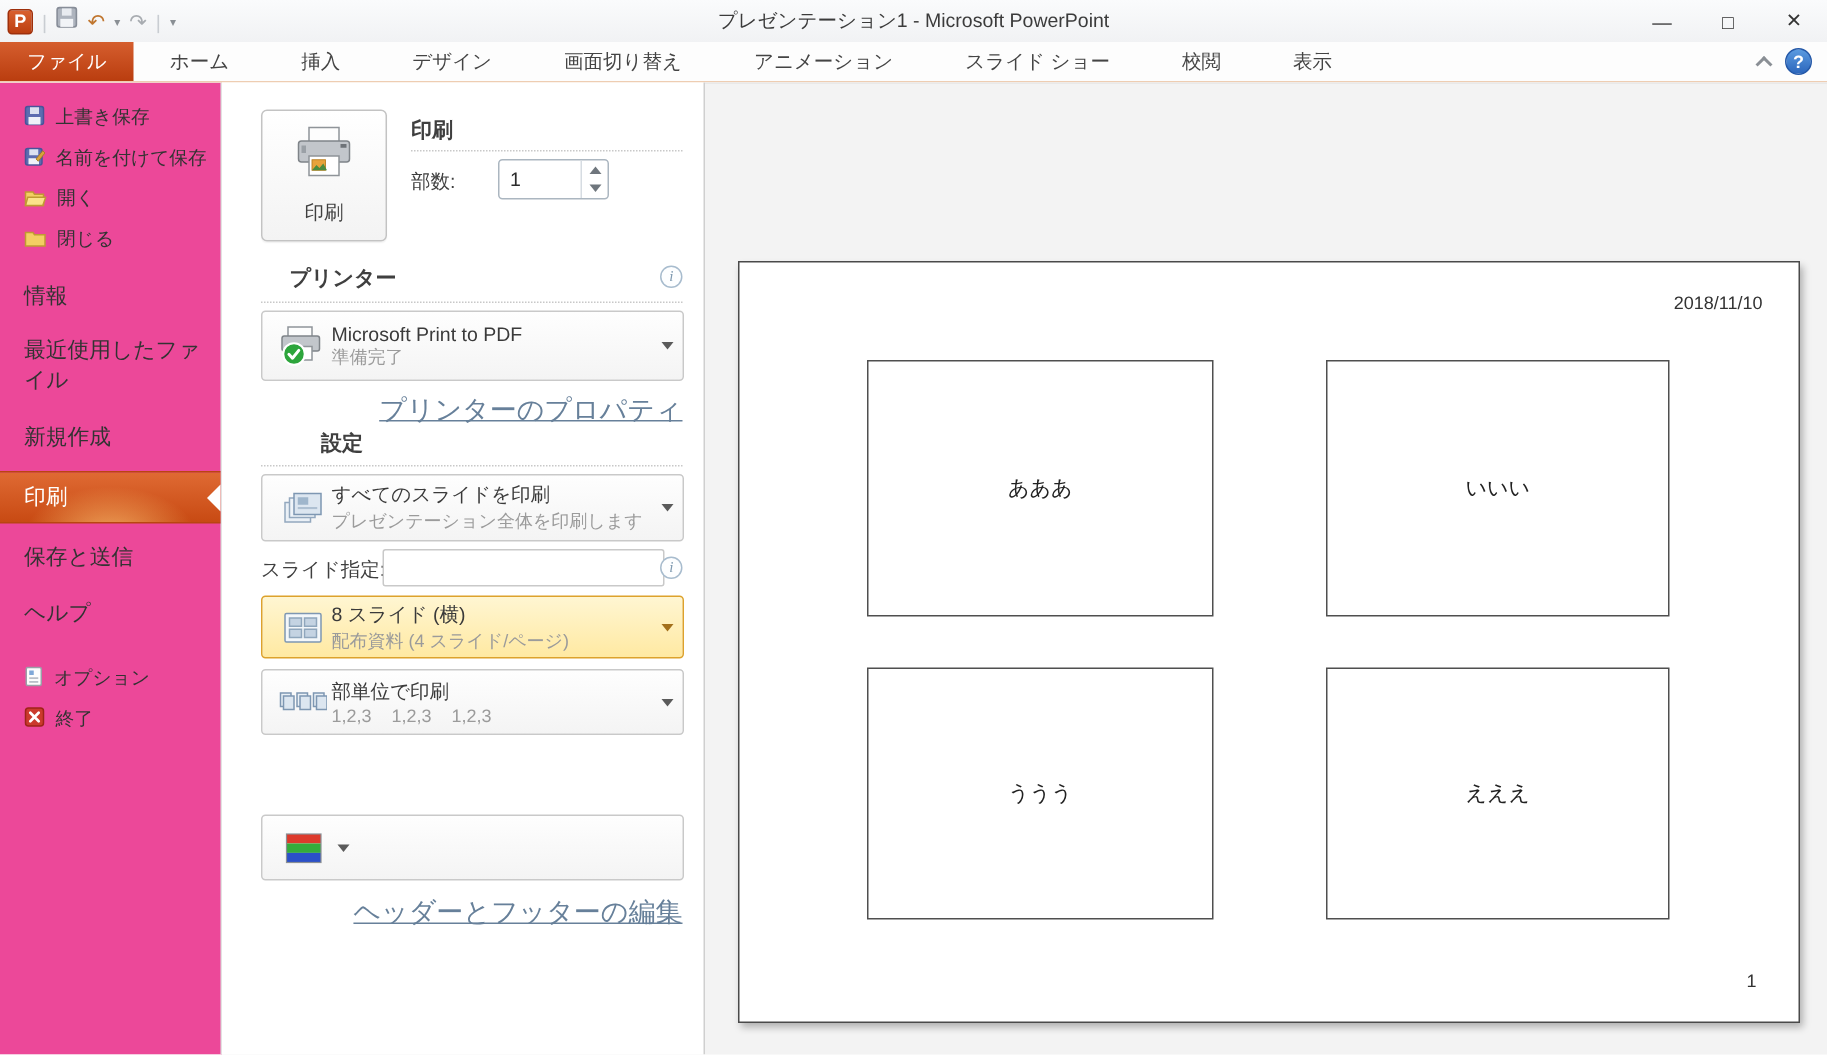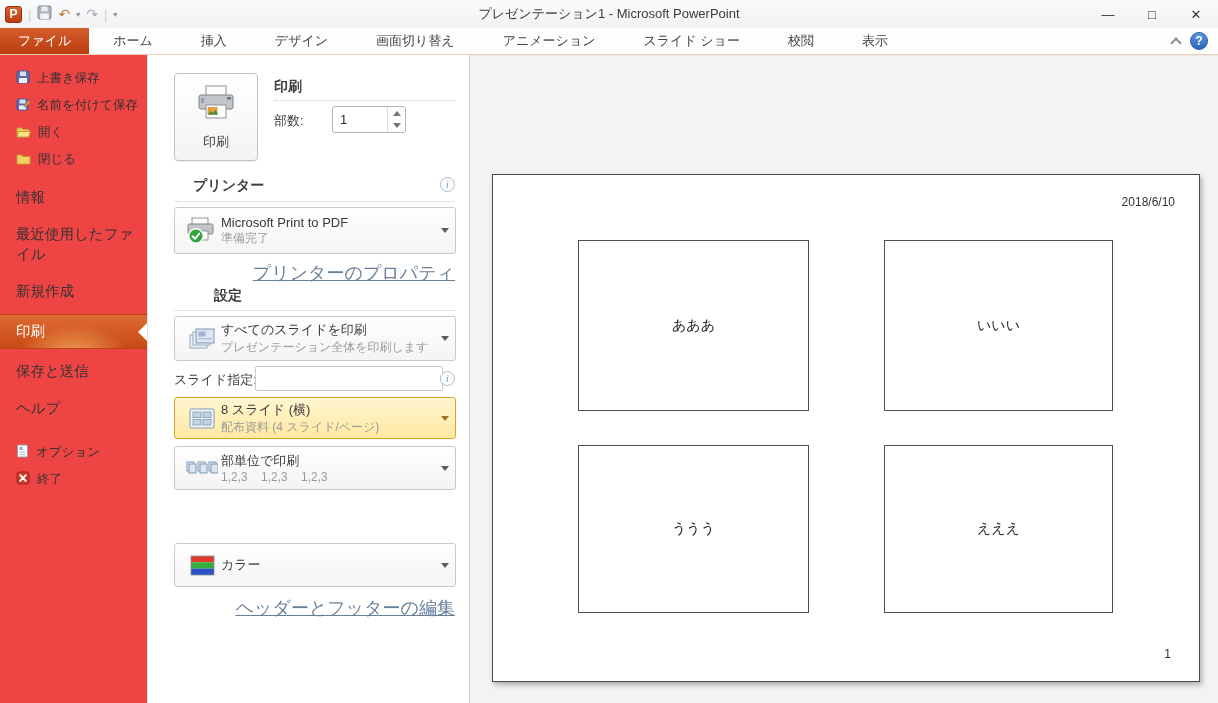--- a/index.html
+++ b/index.html
@@ -24,21 +24,21 @@
   .tab { display:flex; align-items:center; padding:0 24px; font-size:13px; color:#444; }
   .tab-file { background:linear-gradient(#D55E2E,#BA3D0F); color:#fff; padding:0 18px; }
   .ribbon-right { position:absolute; right:10px; top:0; height:100%; display:flex; align-items:center; gap:10px; }
   .chev-up { width:8px; height:8px; border-top:2px solid #8A8F95; border-right:2px solid #8A8F95; transform:rotate(-45deg); margin-top:4px; }
   .help-circle { width:18px; height:18px; border-radius:50%; background:linear-gradient(#5B9BE0,#2C66BC); color:#fff; font-size:12px; font-weight:bold; display:flex; align-items:center; justify-content:center; border:1px solid #2458A8; }
 
   
   .main { flex:1; display:flex; min-height:0; }
 
   
-  .sidebar { width:148px; background:#ef4444; border-right:1px solid #E2E2E2; padding-top:10px; }
+  .sidebar { width:148px; background:#ec4899; border-right:1px solid #E2E2E2; padding-top:10px; }
   .side-cmd { display:flex; align-items:center; gap:7px; padding:5px 4px 5px 16px; font-size:12.5px; color:#333; }
   .side-cmd svg { flex:0 0 auto; }
   .side-nav { padding:9px 4px 9px 16px; font-size:14.5px; color:#333; }
   .side-nav.big { line-height:1.35; }
   .side-sel { position:relative; margin:4px 0; padding:7px 4px 7px 16px; font-size:14.5px; color:#fff;
     background:radial-gradient(ellipse at 50% 130%, rgba(255,200,120,.75) 0%, rgba(255,200,120,0) 55%), linear-gradient(#DF6A33,#C84A13);
     border-top:1px solid #B94511; border-bottom:1px solid #B94511; }
   .side-sel .notch { position:absolute; right:0; top:50%; transform:translateY(-50%); width:0; height:0;
     border-top:9px solid transparent; border-bottom:9px solid transparent; border-right:9px solid #fff; }
   .side-gap-s { height:6px; } .side-gap-m { height:12px; }
@@ -308,32 +308,29 @@
 
       <div class="dd" style="top:488px; height:44px;">
         <div class="icon-box">
           <svg width="25" height="21" viewBox="0 0 25 21">
             <rect x="1" y="1" width="23" height="6.3" fill="#DD3A2C"></rect>
             <rect x="1" y="7.3" width="23" height="6.3" fill="#35AC3B"></rect>
             <rect x="1" y="13.6" width="23" height="6.4" fill="#2B50C8"></rect>
             <rect x="1" y="1" width="23" height="19" fill="none" stroke="#8A8F95" stroke-width="0.8"></rect>
           </svg>
         </div>
-        <div class="txt">
-          <div class="t1">カラー</div>
-        </div>
         <span class="dd-arrow"></span>
       </div>
 
       <a class="panel-link" style="top:541px;">ヘッダーとフッターの編集</a>
     </div>
 
     <div class="preview">
       <div class="page">
-        <div class="page-date">2018/6/10</div>
+        <div class="page-date">2018/11/10</div>
         <div class="slide-box sb1">あああ</div>
         <div class="slide-box sb2">いいい</div>
         <div class="slide-box sb3">ううう</div>
         <div class="slide-box sb4">えええ</div>
         <div class="page-num">1</div>
       </div>
     </div>
 
   </div>
 </div>

